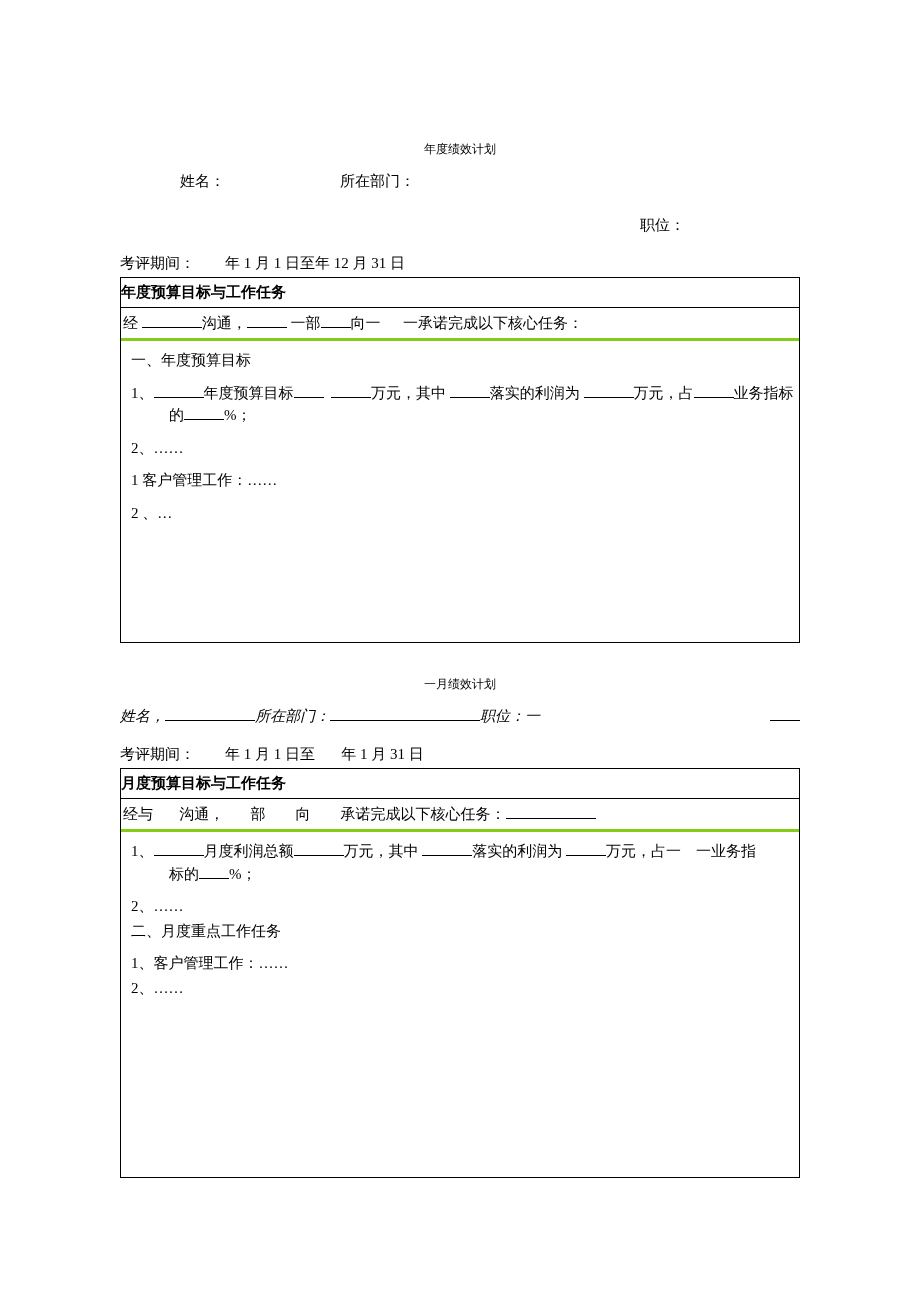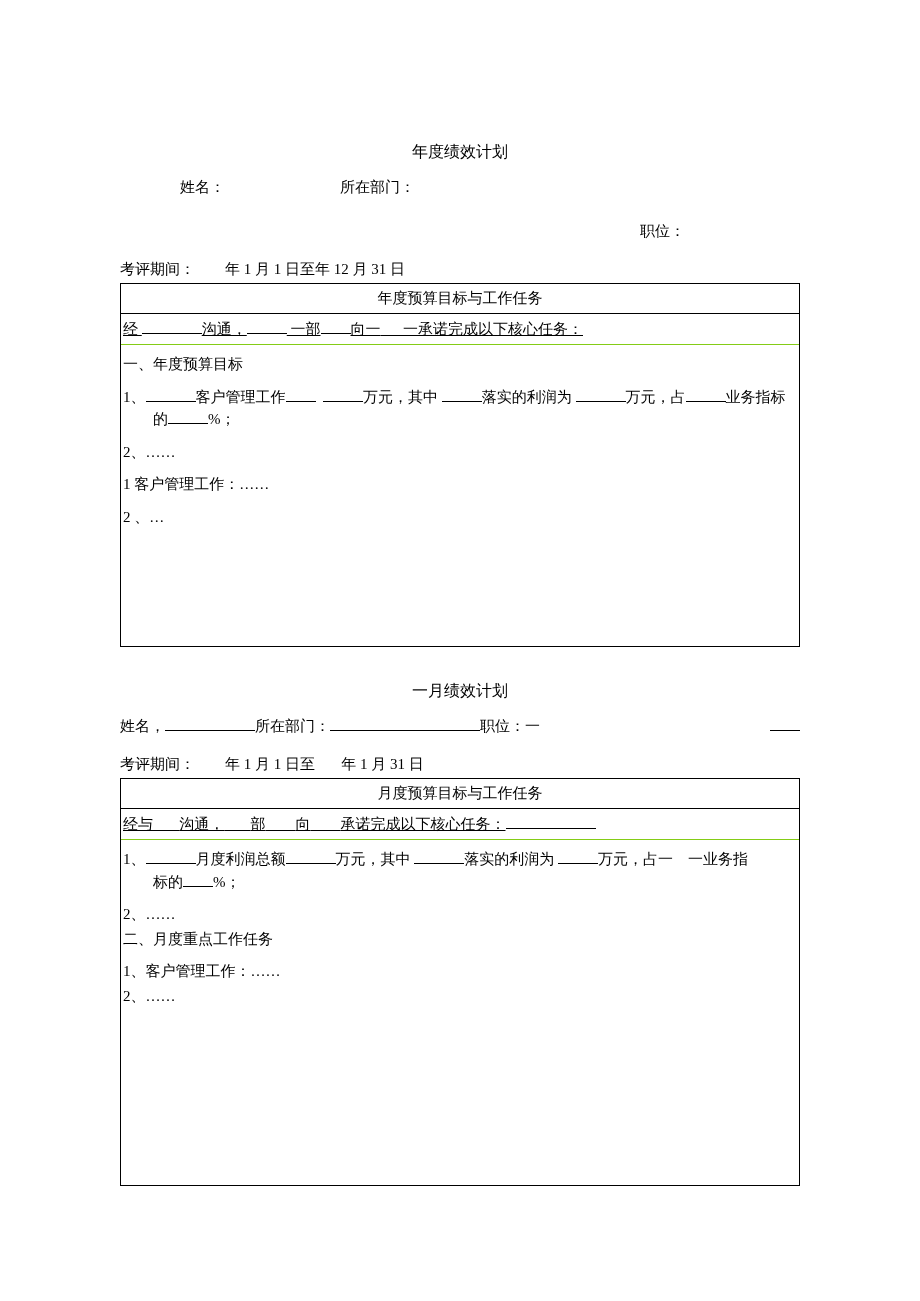--- a/index.html
+++ b/index.html
@@ -11,21 +11,21 @@
       font-family: "SimSun", "宋体", serif;
       font-size: 15px;
       color: #000;
       background: #fff;
       width: 920px;
       padding: 140px 120px 100px 120px;
       line-height: 1.5;
     }
     .doc-title {
       text-align: center;
-      font-size: 16px;
+      font-size: 12px;
       margin-bottom: 12px;
     }
     .info-row {
       display: flex;
       margin-bottom: 10px;
     }
     .info-row .cell {
       display: flex;
       align-items: baseline;
     }
@@ -47,46 +47,47 @@
     .blank.w150 { min-width: 150px; }
     .period-row {
       margin-bottom: 3px;
       margin-top: 15px;
     }
     .form-box {
       border: 1px solid #000;
       width: 100%;
     }
     .box-header {
-      text-align: center;
       border-bottom: 1px solid #000;
       padding: 3px 0;
+      font-weight: bold;
     }
     .box-sub {
-      border-bottom: 1px solid #84cc16;
+      border-bottom: 3px solid #84cc16;
       padding: 4px 2px;
-      text-decoration: underline;
     }
     .box-body {
       padding: 8px 2px;
     }
     .body-line {
       margin-bottom: 10px;
+      margin-left: 8px;
     }
     .body-line.indent {
       padding-left: 30px;
     }
     .spacer-annual {
       height: 100px;
     }
     .section-gap {
       height: 32px;
     }
     .info-row2 {
       margin-bottom: 10px;
+      font-style: italic;
     }
     .spacer-monthly {
       height: 160px;
     }
     .tight { margin-bottom: 2px; }
   </style>
 </head>
 <body>
 
 <div class="doc-title">年度绩效计划</div>
@@ -110,21 +111,21 @@
 </div>
 
 <div class="form-box">
   <div class="box-header">年度预算目标与工作任务</div>
   <div class="box-sub">
     <span>经 </span><span class="blank w60"></span><span>沟通，</span><span class="blank w40"></span><span> 一部</span><span class="blank w30"></span><span>向一</span>&nbsp;&nbsp;&nbsp;&nbsp;&nbsp;&nbsp;<span>一承诺完成以下核心任务：</span>
   </div>
   <div class="box-body">
     <div class="body-line">一、年度预算目标</div>
     <div class="body-line">
-      <span>1、</span><span class="blank w50"></span><span>客户管理工作</span><span class="blank w30"></span>&nbsp;&nbsp;<span class="blank w40"></span><span>万元，其中 </span><span class="blank w40"></span><span>落实的利润为 </span><span class="blank w50"></span><span>万元，占</span><span class="blank w40"></span><span>业务指标</span>
+      <span>1、</span><span class="blank w50"></span><span>年度预算目标</span><span class="blank w30"></span>&nbsp;&nbsp;<span class="blank w40"></span><span>万元，其中 </span><span class="blank w40"></span><span>落实的利润为 </span><span class="blank w50"></span><span>万元，占</span><span class="blank w40"></span><span>业务指标</span>
       <div class="body-line indent">
         <span>的</span><span class="blank w40"></span><span>%；</span>
       </div>
     </div>
     <div class="body-line">2、……</div>
     <div class="body-line">1  客户管理工作：……</div>
     <div class="body-line">2  、…</div>
     <div class="spacer-annual"></div>
   </div>
 </div>

